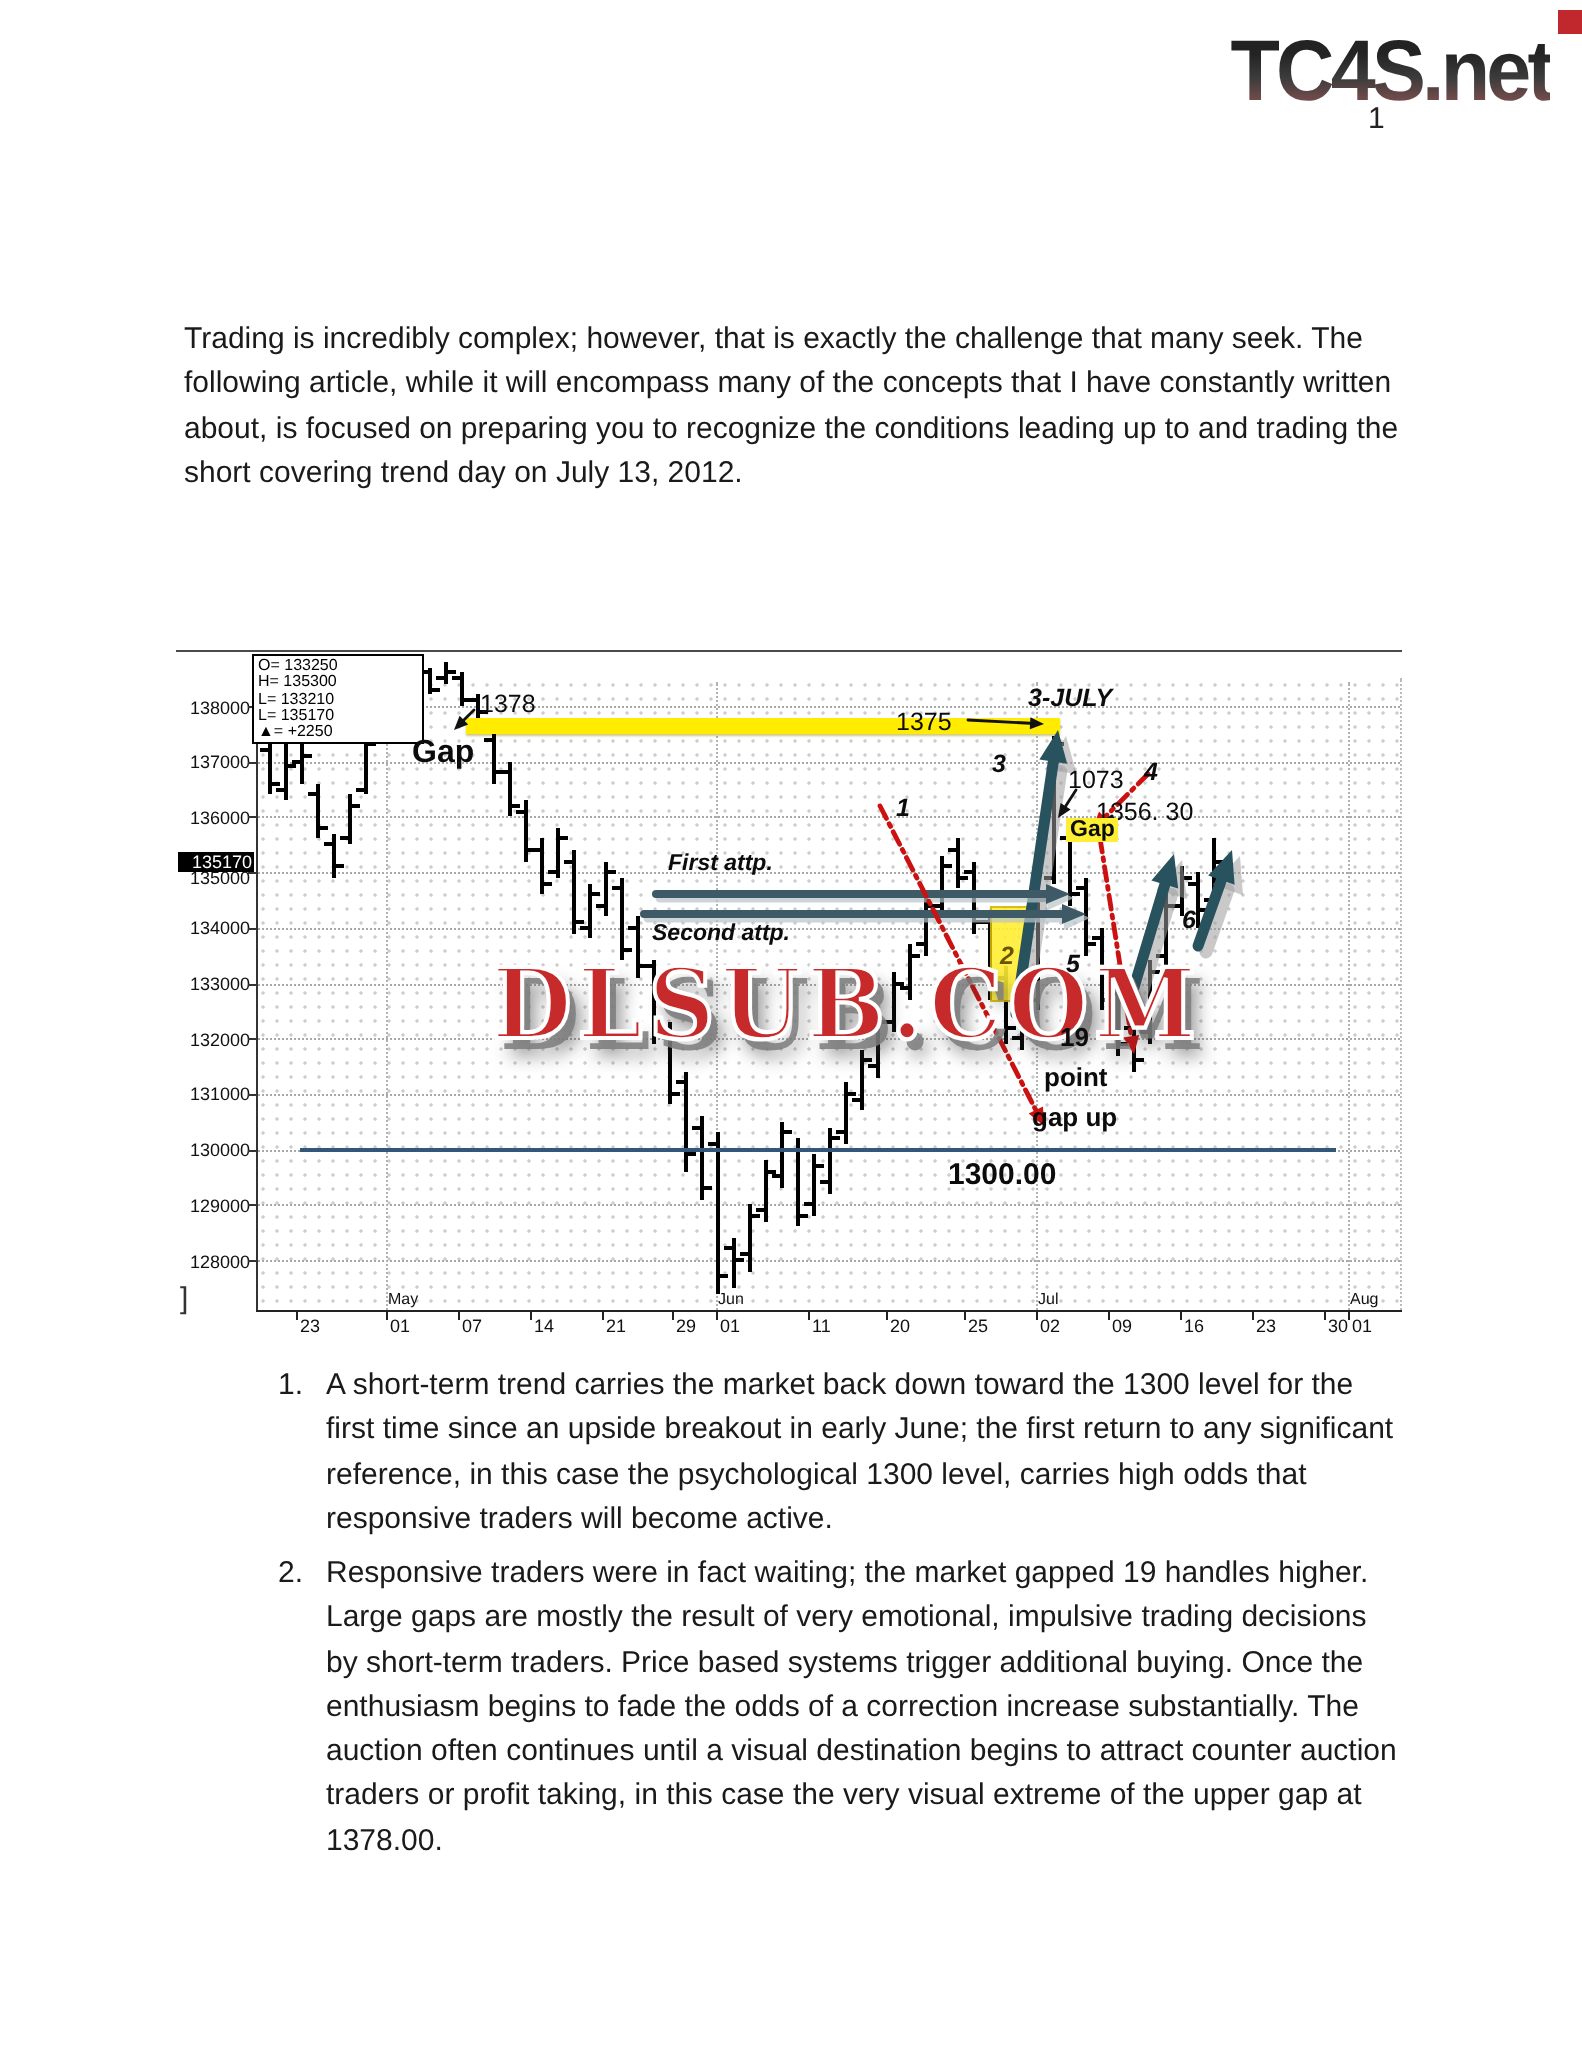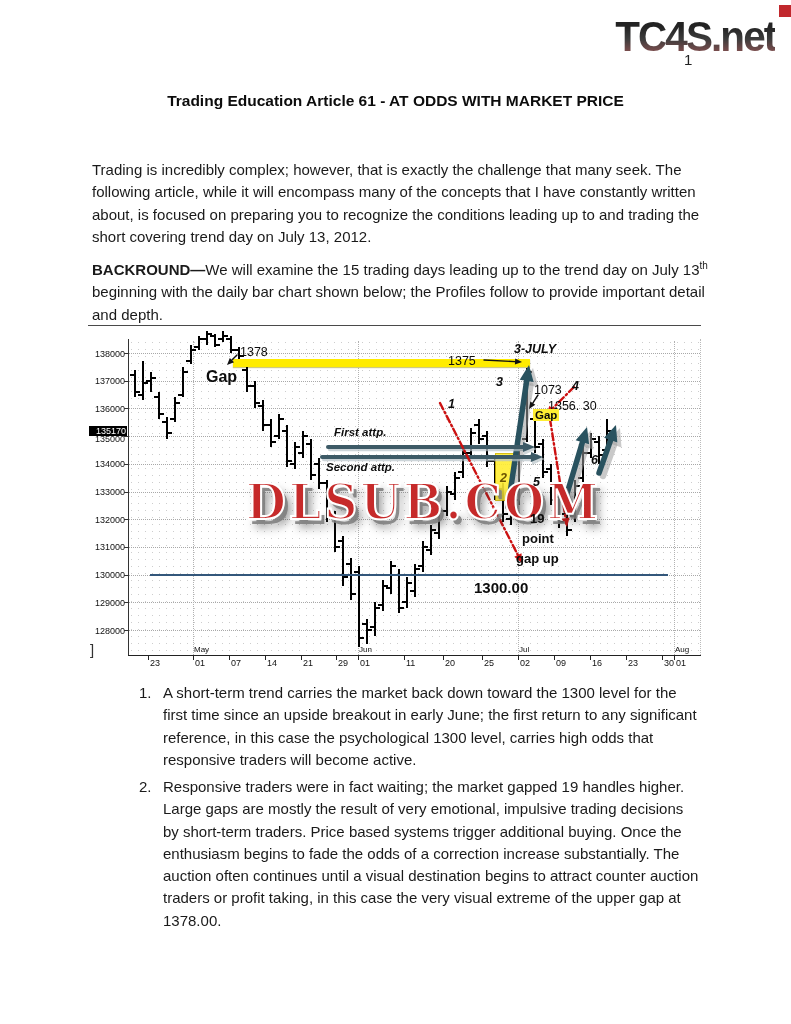--- a/index.html
+++ b/index.html
@@ -79,25 +79,23 @@
 </style>
 </head>
 <body>
 
 <div class="page">
 
   <div class="tc4s">TC4S.net</div>
   <div class="rsq"></div>
   <div class="pgnum">1</div>
 
-  <div class="title">Trading Education Article 61 - AT ODDS WITH MARKET PRICE</div>
 
   <div class="para" id="intro">Trading is incredibly complex; however, that is exactly the challenge that many seek. The following article, while it will encompass many of the concepts that I have constantly written about, is focused on preparing you to recognize the conditions leading up to and trading the short covering trend day on July 13, 2012.</div>
 
-  <div class="para" id="bg"><span class="lead">BACKROUND—</span><span>We will examine the 15 trading days leading up to the trend day on July 13</span><sup>th</sup><span> beginning with the daily bar chart shown below; the Profiles follow to provide important detail and depth.</span></div>
 
   <div id="chart">
     <div class="dots"></div>
     <div class="ctop"></div>
     <div class="yaxis"></div>
     <div class="xaxis"></div>
     <div class="rborder"></div>
     <div class="wm">DLSUB.COM</div>
     <div class="brk">]</div>
   <div class="hg" style="top: 28px;"></div>
@@ -348,20 +346,27 @@
         <polygon points="479,202 473.6,193.7 481.6,192.5" fill="#cc1111"></polygon>
         <line x1="149" y1="30" x2="143.94974746830584" y2="35.05025253169417" stroke="#111" stroke-width="1.4" stroke-linecap="round"></line>
         <polygon points="139,40 141.8,32.9 146.1,37.2" fill="#111"></polygon>
         <line x1="396" y1="35" x2="427.0096751946724" y2="36.632088168140655" stroke="#111" stroke-width="1.4" stroke-linecap="round"></line>
         <polygon points="434,37 426.9,39.6 427.2,33.6" fill="#111"></polygon>
         <line x1="450" y1="70" x2="444.78530313919447" y2="78.11175067236412" stroke="#111" stroke-width="1.4" stroke-linecap="round"></line>
         <polygon points="441,84 442.3,76.5 447.3,79.7" fill="#111"></polygon>
         <line x1="468" y1="83" x2="461.8243520603649" y2="87.1170986264234" stroke="#111" stroke-width="1.4" stroke-linecap="round"></line>
         <polygon points="456,91 460.2,84.6 463.5,89.6" fill="#111"></polygon>
       </svg>
+      <div class="ib">
+        <div>O=  133250</div>
+        <div>H=  135300</div>
+        <div>L=  133210</div>
+        <div>L=  135170</div>
+        <div>▲=   +2250</div>
+      </div>
       <div class="lpb" style="top: 101.391px;">135170</div>
       <div class="ybox" style="left: 407px; top: 128px; width: 17px; height: 46px;"></div>
       <div class="ann p12" style="left: 152px; top: 20px;">1378</div>
       <div class="ann b15" style="left: 118px; top: 43px;">Gap</div>
       <div class="ann bi12" style="left: 426px; top: 17px;">3-JULY</div>
       <div class="ann p12" style="left: 360px; top: 29px;">1375</div>
       <div class="ann bi12" style="left: 408px; top: 50px;">3</div>
       <div class="ann p12" style="left: 446px; top: 58px;">1073</div>
       <div class="ann bi12" style="left: 484px; top: 54px;">4</div>
       <div class="ann p12" style="left: 460px; top: 74px;">1356. 30</div>

